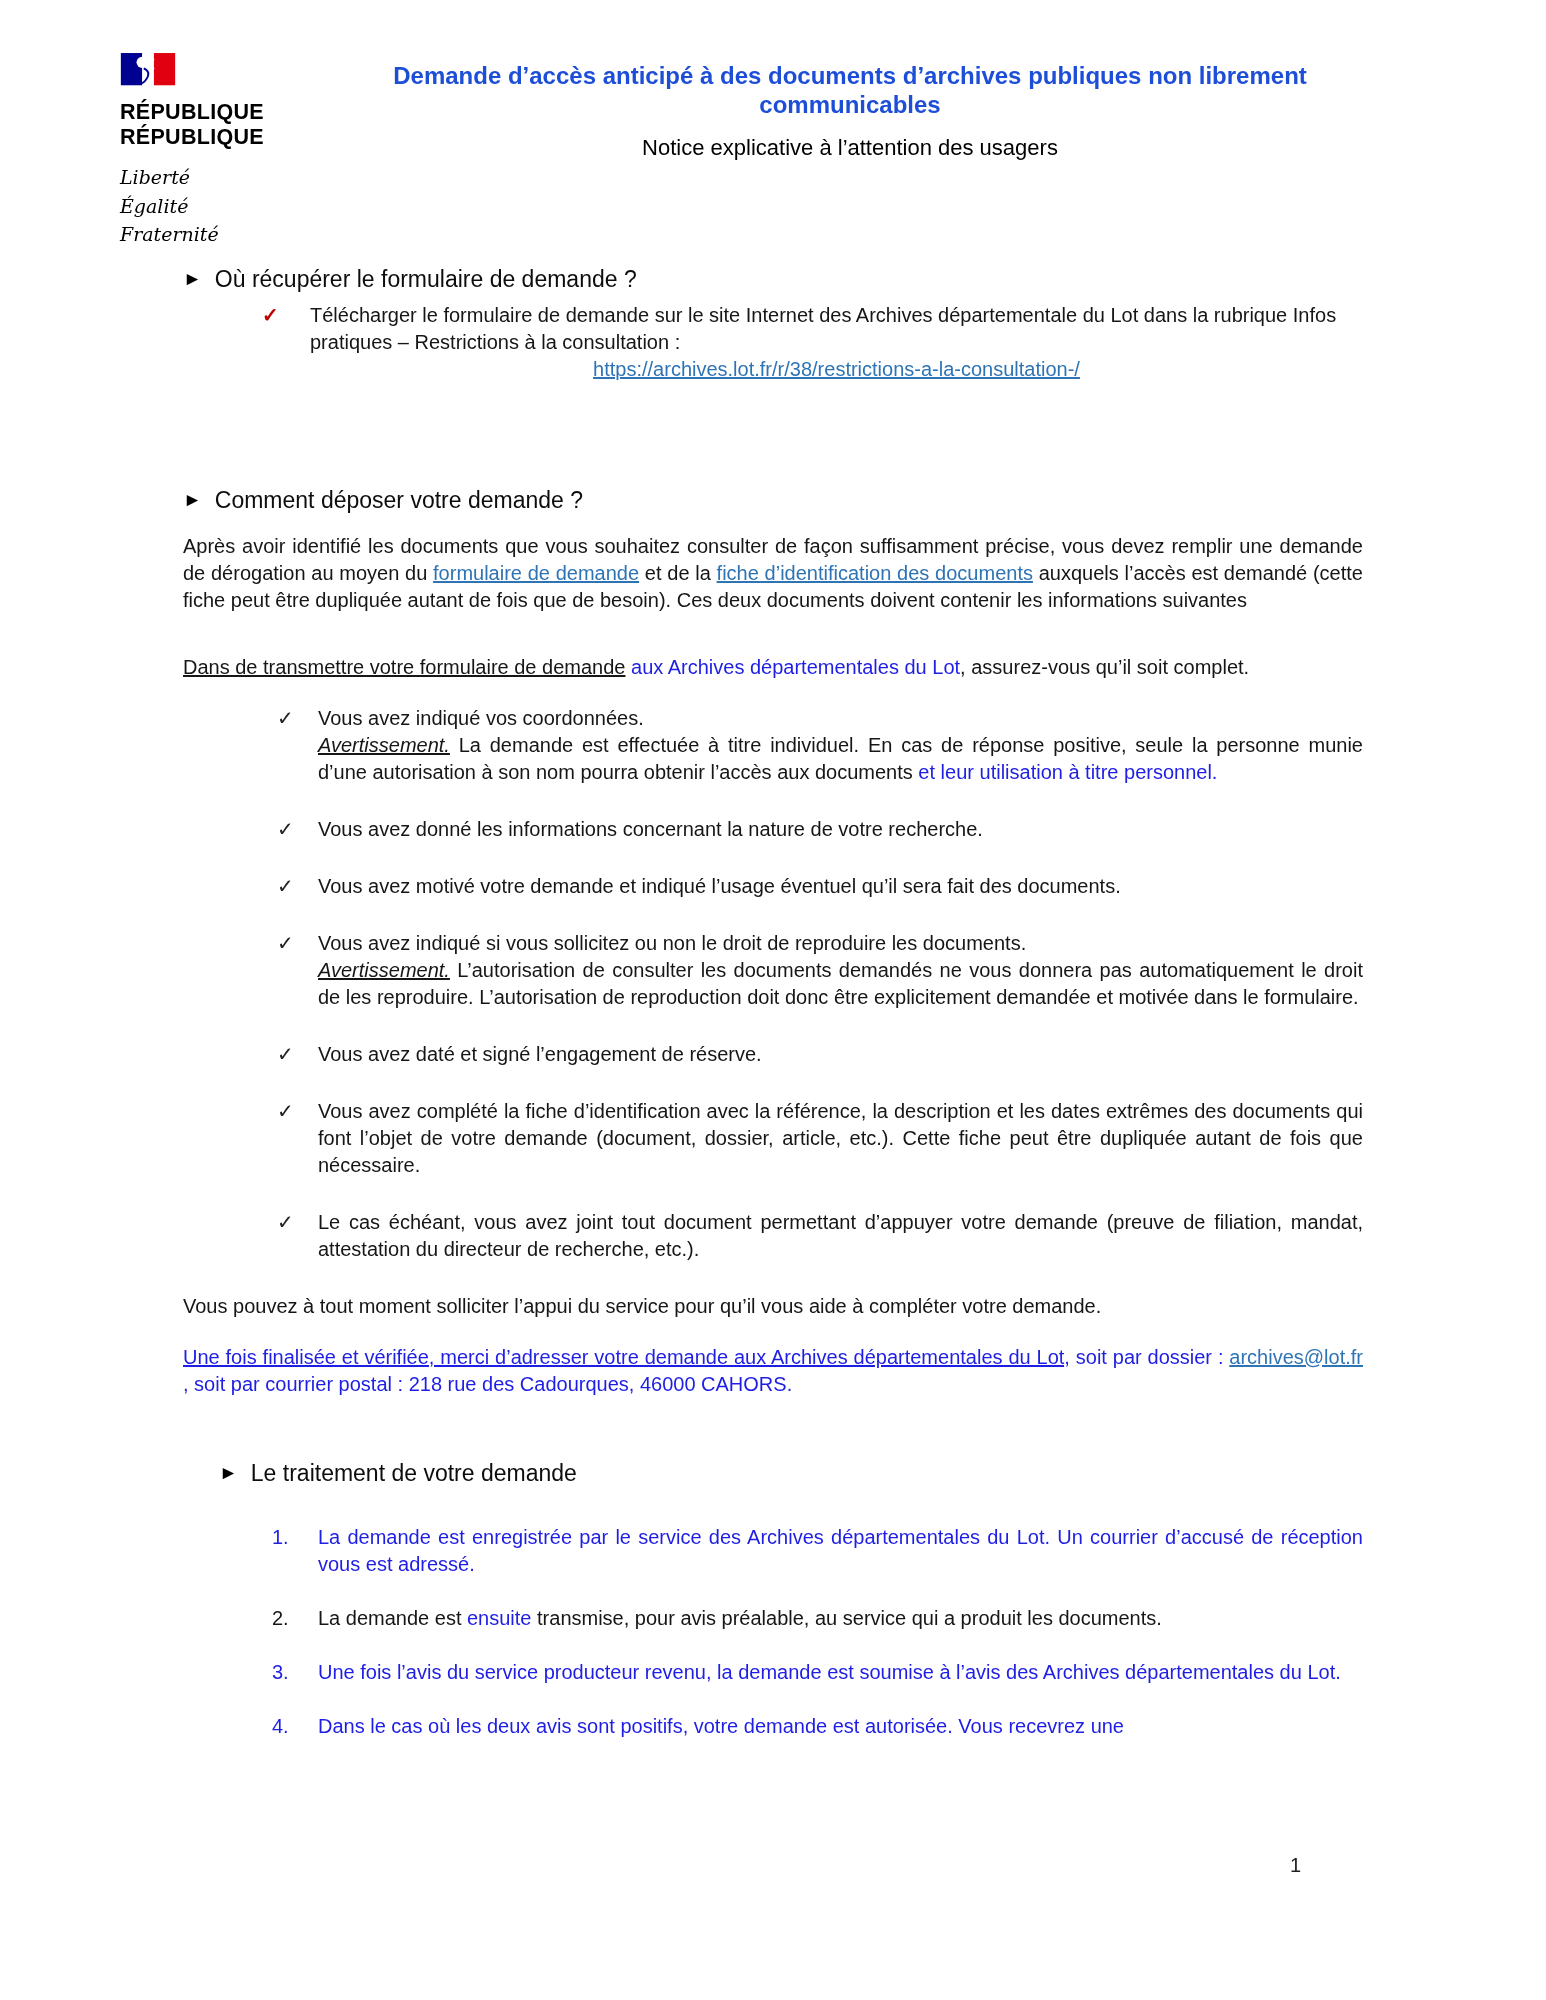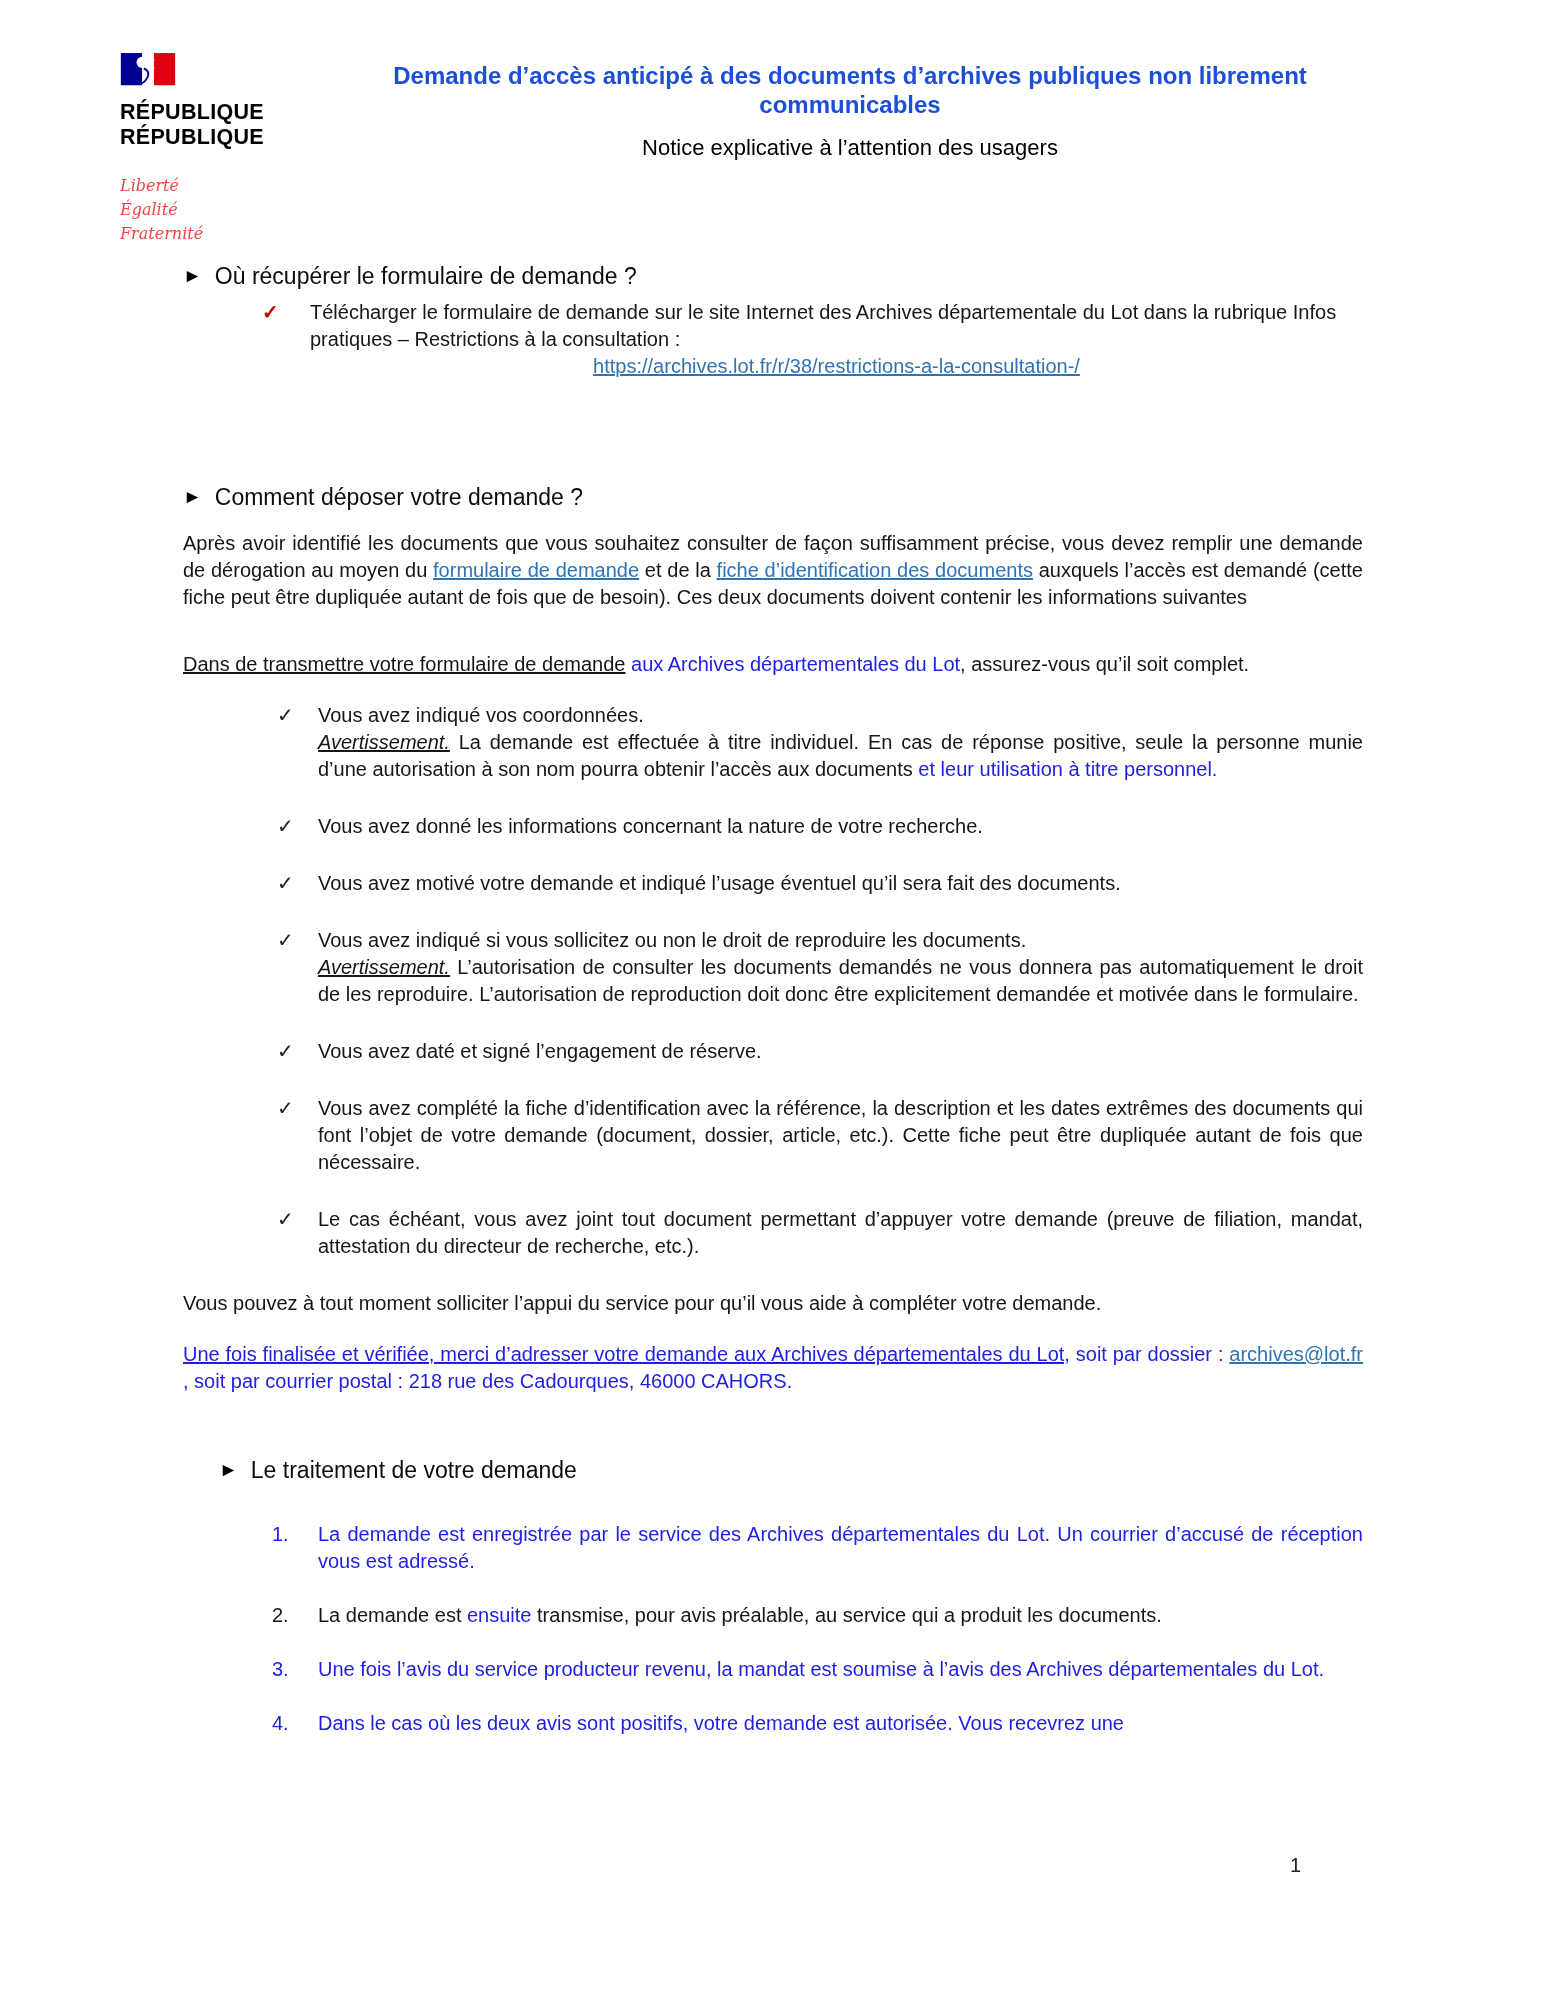--- a/index.html
+++ b/index.html
@@ -4,21 +4,21 @@
 <style>
   html,body{margin:0;padding:0;background:#fff;}
   .page{
     position:relative;width:1546px;height:2000px;background:#fff;
     font-family:"Liberation Sans",sans-serif;color:#161616;overflow:hidden;
   }
   
   .header{display:flex;padding:52px 120px 0 120px;}
   .logo{flex:0 0 218px;}
   .logo-text{font-weight:bold;font-size:21.5px;line-height:1.14;letter-spacing:.3px;margin-top:8px;color:#000;}
-  .motto{font-family:"DejaVu Serif",serif;font-style:italic;font-size:16px;line-height:1.5;margin-top:25px;color:#ef4444;}
+  .motto{font-family:"DejaVu Serif",serif;font-style:italic;font-size:19px;line-height:1.5;margin-top:14px;color:#000000;}
   .titles{flex:1;text-align:center;padding:10px 64px 0 0;}
   .doc-title{font-size:24px;font-weight:bold;line-height:1.2;max-width:930px;margin:0 auto;color:#1d4ed8;}
   .doc-subtitle{font-size:22px;margin-top:15px;color:#000;}
   
   .content{margin:0 183px;font-size:20px;line-height:27px;}
   h2.sec{font-size:23px;font-weight:400;margin:0;color:#0d0d0d;}
   .arrow{display:inline-block;font-size:19px;margin-right:13px;transform:translateY(-2px);color:#000;}
   .just{text-align:justify;}
   .tblue{color:#1e1ee4;}
   .ul{text-decoration:underline;}
@@ -145,21 +145,21 @@
       <div class="num-item just tblue">
         <span class="num">1.</span>
         <span>La demande est enregistrée par le service des Archives départementales du Lot. Un courrier d’accusé de réception vous est adressé.</span>
       </div>
       <div class="num-item">
         <span class="num num-black">2.</span>
         <span>La demande est </span><span class="tblue">ensuite</span><span> transmise, pour avis préalable, au service qui a produit les documents.</span>
       </div>
       <div class="num-item just tblue">
         <span class="num">3.</span>
-        <span>Une fois l’avis du service producteur revenu, la mandat est soumise à l’avis des Archives départementales du Lot.</span>
+        <span>Une fois l’avis du service producteur revenu, la demande est soumise à l’avis des Archives départementales du Lot.</span>
       </div>
       <div class="num-item just tblue">
         <span class="num">4.</span>
         <span>Dans le cas où les deux avis sont positifs, votre demande est autorisée. Vous recevrez une</span>
       </div>
     </div>
 
   </div>
 
   <div class="page-number">1</div>

